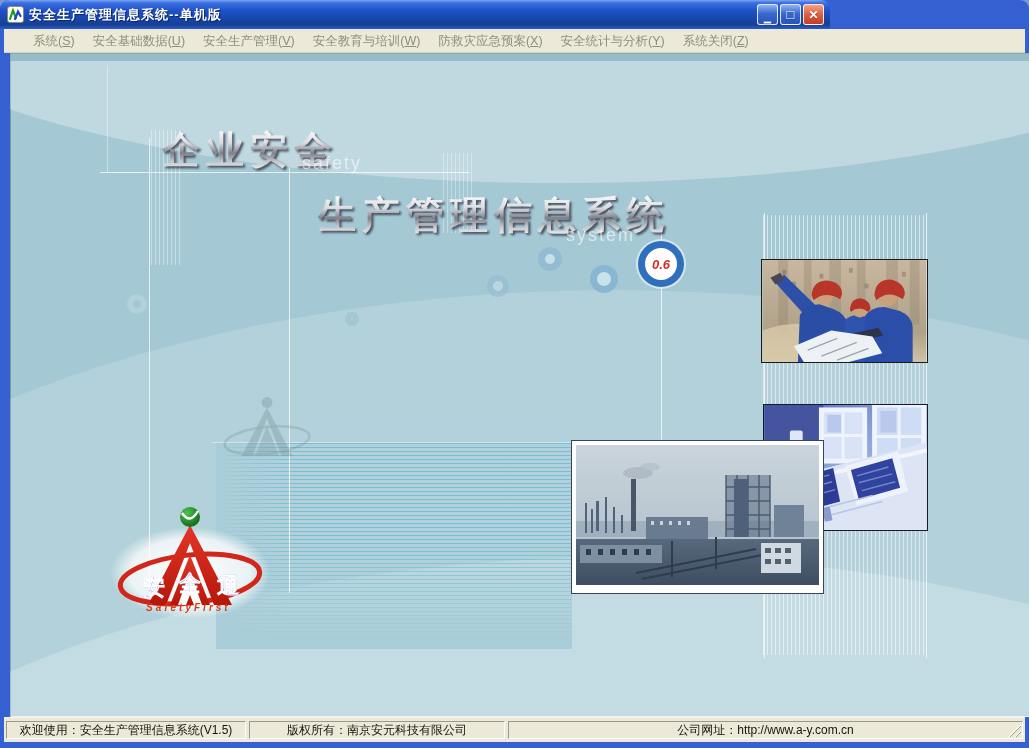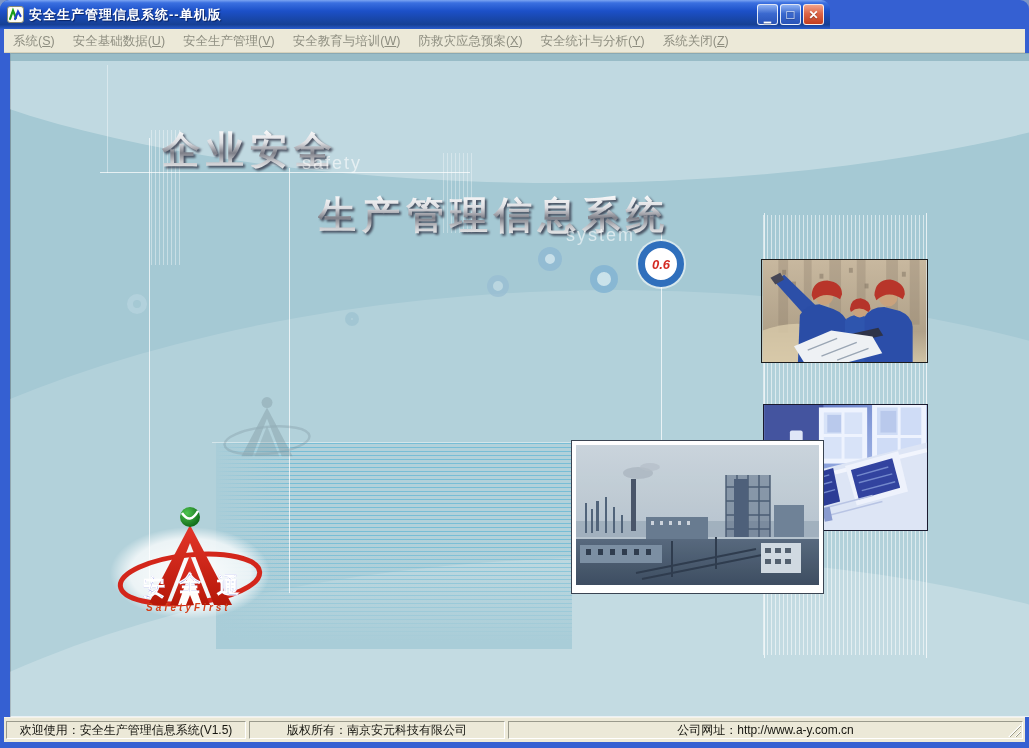--- a/index.html
+++ b/index.html
@@ -21,21 +21,21 @@
     color:#fff;font-weight:bold;display:flex;align-items:center;justify-content:center;
     padding:0;cursor:pointer;text-shadow:0 1px 1px rgba(0,0,0,.35);}
   .btn-minimize,.btn-maximize{background:linear-gradient(180deg,#8fb2f3 0%,#3b69cf 45%,#2853b8 100%);}
   .btn-close{background:linear-gradient(180deg,#f3a38a 0%,#dd6547 45%,#c33d1e 100%);}
   .btn-minimize span{font-size:9px;line-height:9px;margin-top:7px;}
   .btn-maximize span{font-size:13px;line-height:13px;}
   .btn-close span{font-size:12px;line-height:12px;}
 
   
   .menubar{position:absolute;left:4px;top:29px;width:1021px;height:24px;background:#ece9d8;
-    display:flex;align-items:center;padding-left:0;border-bottom:1px solid #d6d2bc;}
+    display:flex;align-items:center;padding-left:20px;border-bottom:1px solid #d6d2bc;}
   .menu-item{color:#8e8e80;font-size:12.5px;padding:0 9px;height:22px;line-height:22px;
     cursor:default;white-space:nowrap;}
   .menu-item u{text-decoration:underline;}
 
   
   .content{position:absolute;left:10px;top:53px;width:1021px;height:664px;background:#a5c9d4;
     overflow:hidden;box-shadow:inset 1px 1px 0 rgba(95,110,118,.55), inset -2px -1px 0 rgba(255,255,255,.65);}
   .wave{position:absolute;border-radius:50%;}
   .wave1{left:-200px;top:-330px;width:1500px;height:460px;background:rgba(255,255,255,.30);}
   .topstrip{position:absolute;left:0;top:0;width:1021px;height:8px;background:rgba(105,152,168,.45);}

